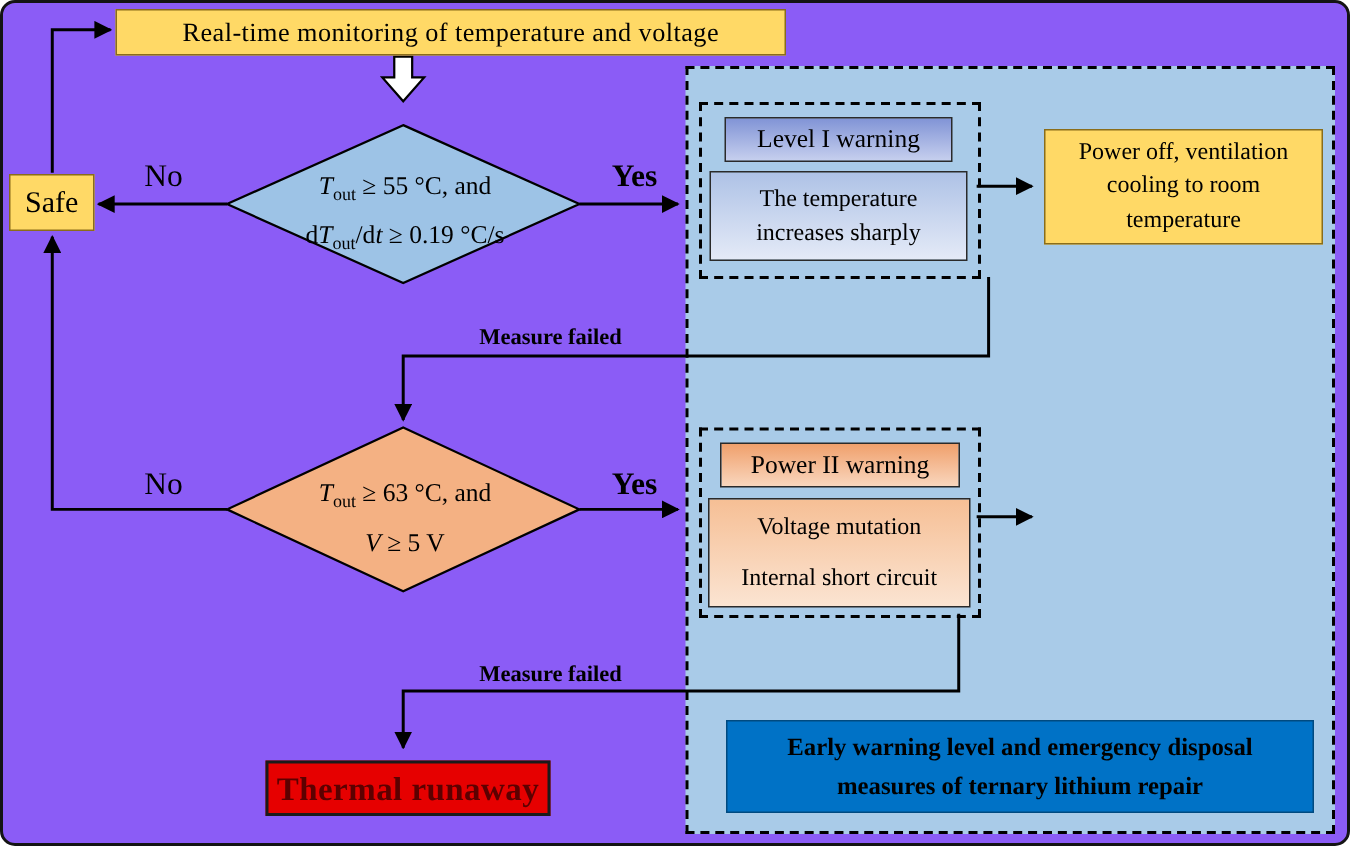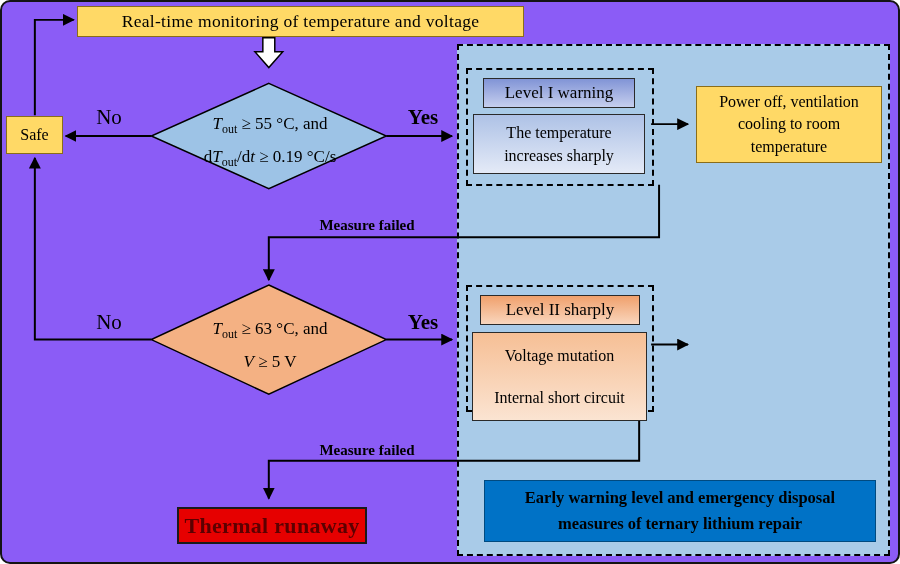--- a/index.html
+++ b/index.html
@@ -10,31 +10,31 @@
     border-radius:10px;
     background:#8b5cf6;
     overflow:hidden;
     font-family:"Liberation Serif","DejaVu Serif",serif;
     color:#000;
   }
   .connectors{position:absolute;left:0;top:0;width:896px;height:560px;z-index:2;pointer-events:none;}
   .node{position:absolute;box-sizing:border-box;display:flex;flex-direction:column;align-items:center;justify-content:center;text-align:center;z-index:3;}
   .yellow{background:#FFD966;border:1px solid #8a6d1a;}
   .top-box{left:75px;top:4px;width:447px;height:31px;font-size:17.5px;letter-spacing:.3px;}
-  .safe-box{left:4px;top:114px;width:57px;height:38px;font-size:16px;}
+  .safe-box{left:4px;top:114px;width:57px;height:38px;font-size:20px;}
   .panel{position:absolute;left:455px;top:42px;width:433px;height:512px;background:#A9CBE8;border:2px dashed #000;box-sizing:border-box;z-index:1;}
   .group{position:absolute;border:2px dashed #000;box-sizing:border-box;z-index:3;background:transparent;}
   .group1{left:464px;top:66px;width:188px;height:118px;}
   .group2{left:464px;top:283px;width:188px;height:127px;}
   .lvl-header{font-size:17px;border:1px solid #2a2a2a;}
   .lvl1-header{left:481px;top:76px;width:152px;height:30px;background:linear-gradient(180deg,#8194d6 0%,#c6cfee 100%);}
   .lvl2-header{left:478px;top:293px;width:160px;height:30px;background:linear-gradient(180deg,#f0a06c 0%,#f9d6bd 100%);}
   .lvl-body{font-size:16px;border:1px solid #2a2a2a;line-height:1.45;}
   .lvl1-body{left:471px;top:112px;width:172px;height:60px;background:linear-gradient(180deg,#aec2e6 0%,#e4eaf7 100%);padding:2px 6px;}
-  .lvl2-body{left:470px;top:330px;width:175px;height:89px;background:linear-gradient(180deg,#f6bf95 0%,#fbe4d2 100%);padding:2px 4px;justify-content:space-around;}
+  .lvl2-body{left:470px;top:330px;width:175px;height:73px;background:linear-gradient(180deg,#f6bf95 0%,#fbe4d2 100%);padding:2px 4px;justify-content:space-around;}
   .action{font-size:16px;line-height:1.4;padding:4px 22px;}
   .action1{left:694px;top:84px;width:186px;height:77px;}
   .action2{left:694px;top:300px;width:186px;height:90px;}
   .caption{left:482px;top:478px;width:392px;height:62px;background:#0072C6;border:1px solid #004a80;font-weight:bold;font-size:16.5px;line-height:1.55;padding:2px 10px;}
   .thermal{left:175px;top:505px;width:190px;height:37px;background:#e60000;border:2px solid #1a1a1a;color:#5c0000;font-weight:bold;font-size:22px;letter-spacing:.3px;}
   .dtext{position:absolute;z-index:3;text-align:center;font-size:17px;line-height:27px;}
   .d1text{left:158px;top:108px;width:220px;}
   .d2text{left:158px;top:313px;width:220px;}
   .ital{font-style:italic;}
   .sub{font-size:12px;vertical-align:-4px;}
@@ -91,21 +91,21 @@
   <div class="lbl bold" style="left:396px;top:308px;">Yes</div>
   <div class="mf" style="left:275px;top:215px;">Measure failed</div>
   <div class="mf" style="left:275px;top:440px;">Measure failed</div>
 
   <div class="group group1"></div>
   <div class="node lvl-header lvl1-header">Level I warning</div>
   <div class="node lvl-body lvl1-body">The temperature increases sharply</div>
   <div class="node yellow action action1">Power off, ventilation cooling to room temperature</div>
 
   <div class="group group2"></div>
-  <div class="node lvl-header lvl2-header">Level II sharply</div>
+  <div class="node lvl-header lvl2-header">Power II warning</div>
   <div class="node lvl-body lvl2-body">
     <div>Voltage mutation</div>
     <div>Internal short circuit</div>
   </div>
 
   <div class="node caption">Early warning level and emergency disposal measures of ternary lithium repair</div>
 
   <div class="node thermal">Thermal runaway</div>
 
 </div>

